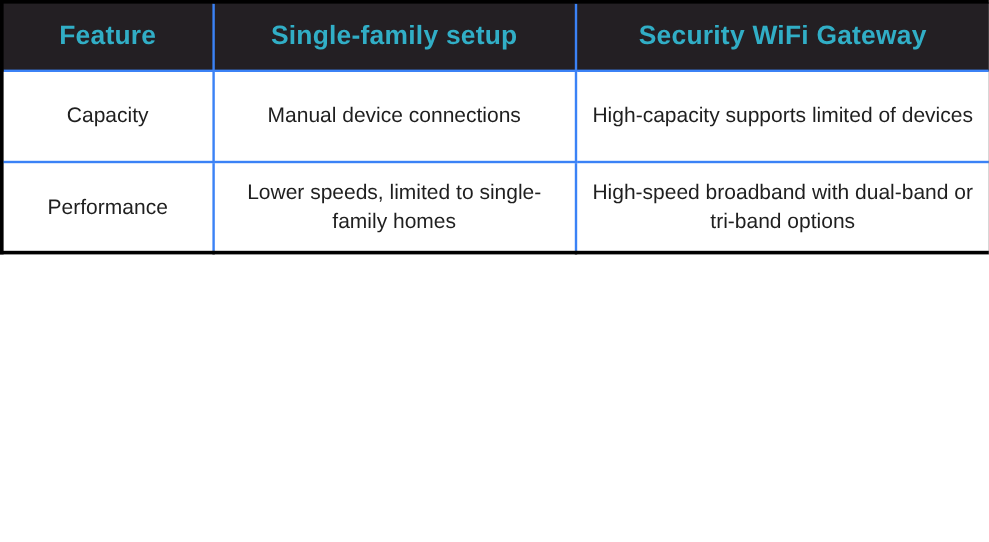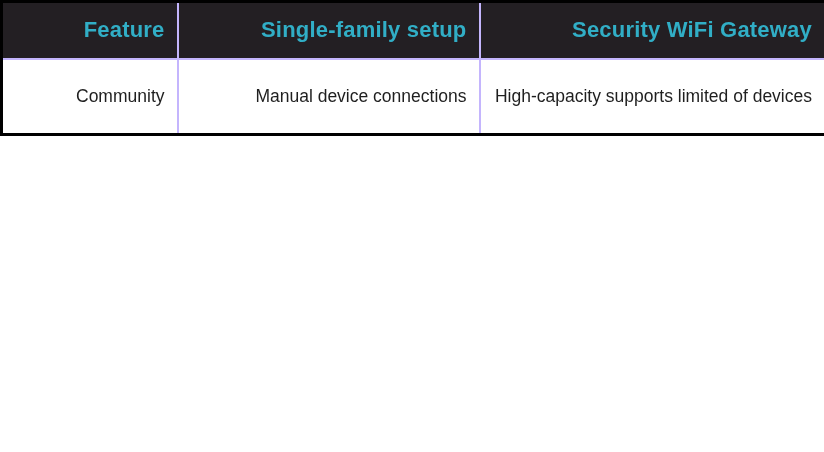--- a/index.html
+++ b/index.html
@@ -14,23 +14,23 @@
     box-sizing: border-box;
   }
   .comparison-table {
     width: 824px;
     border-collapse: collapse;
     table-layout: fixed;
     border: 3px solid #000000;
   }
   .comparison-table th,
   .comparison-table td {
-    border: 2px solid #c4b5fd;
+    border: 2px solid #3b82f6;
     box-sizing: border-box;
-    text-align: right;
+    text-align: center;
     vertical-align: middle;
   }
   .comparison-table thead th {
     background: #231f23;
     color: #31aec6;
     font-weight: bold;
     font-size: 22px;
     height: 57px;
     padding: 0 12px;
     letter-spacing: 0.2px;
@@ -59,18 +59,23 @@
   </colgroup>
   <thead>
     <tr>
       <th>Feature</th>
       <th>Single-family setup</th>
       <th>Security WiFi Gateway</th>
     </tr>
   </thead>
   <tbody>
     <tr>
-      <td>Community</td>
+      <td>Capacity</td>
       <td>Manual device connections</td>
       <td>High-capacity supports limited of devices</td>
+    </tr>
+    <tr>
+      <td>Performance</td>
+      <td>Lower speeds, limited to single-family homes</td>
+      <td>High-speed broadband with dual-band or tri-band options</td>
     </tr>
   </tbody>
 </table>
 
 </body></html>

